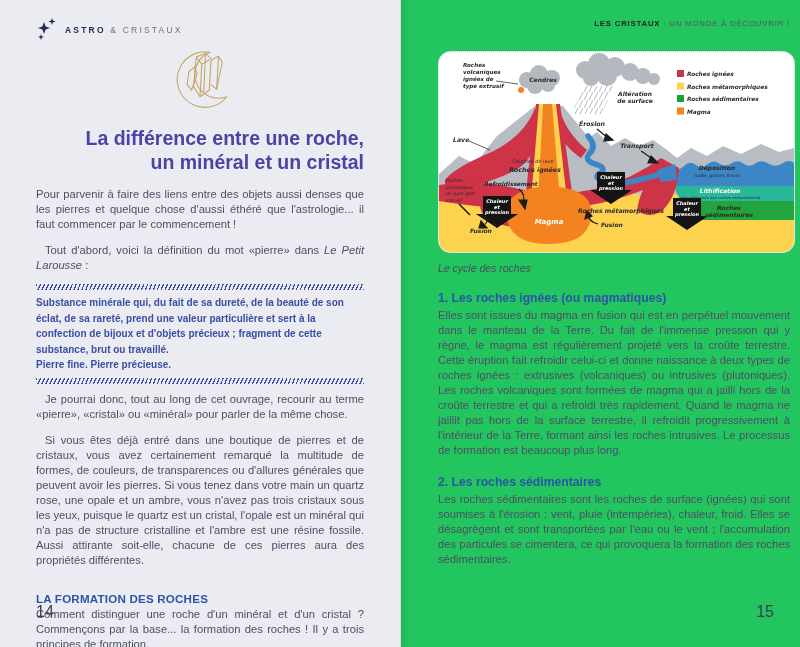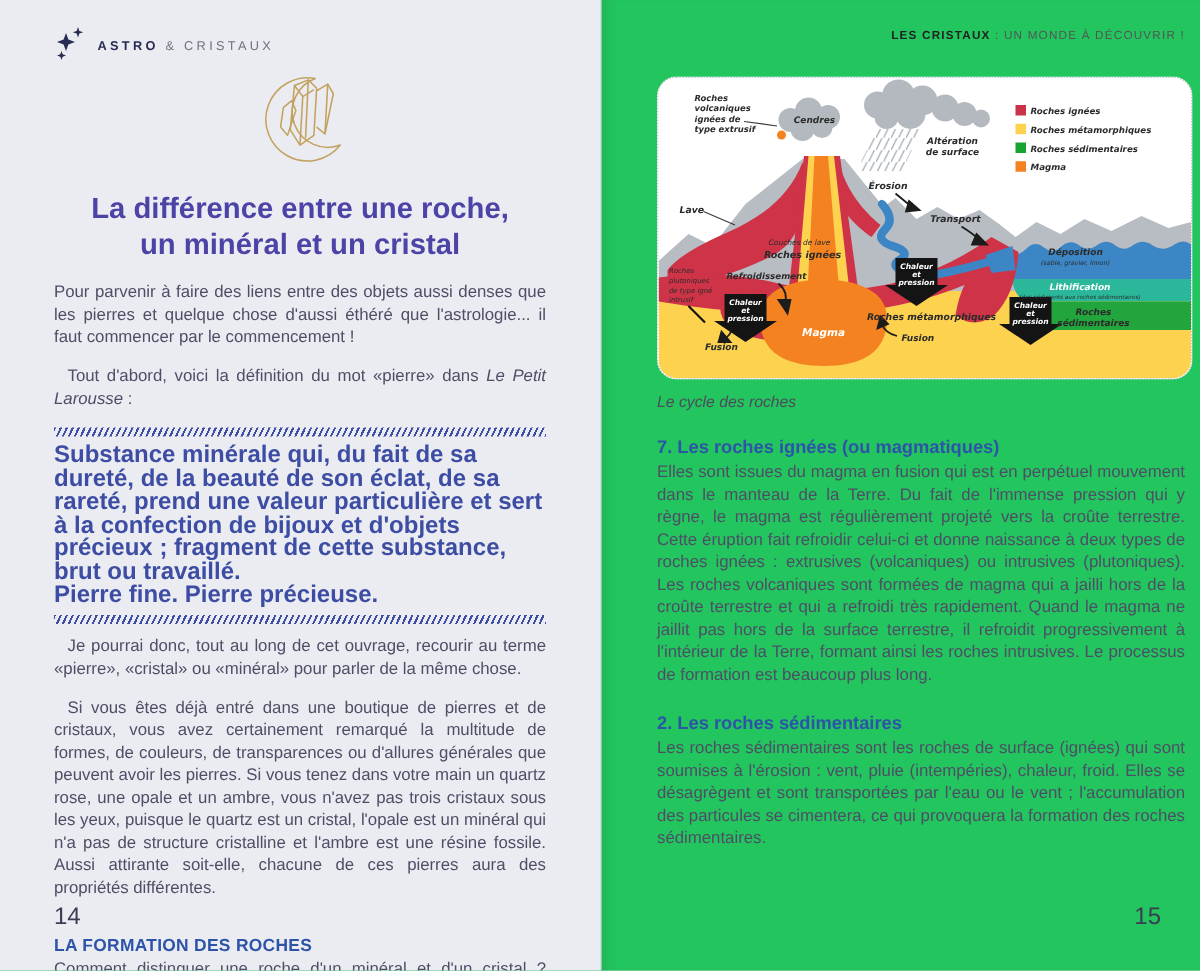--- a/index.html
+++ b/index.html
@@ -7,25 +7,25 @@
   .spread{position:relative;width:800px;height:647px;display:flex;overflow:hidden;}
   .page{position:relative;height:647px;box-sizing:border-box;}
   .page-left{width:400px;background:#ebebf2;padding:0 36px;}
   .page-right{width:400px;background:#22c55e;padding:0 10px 0 37px;box-shadow:inset 8px 0 10px -8px rgba(40,40,70,.22);border-left:1px solid #d9d9e2;}
 
   
   .brand{display:flex;align-items:center;gap:7px;margin-top:18px;}
   .brand-text{font-size:8.5px;letter-spacing:2.2px;color:#272c52;font-weight:bold;}
   .brand-text .rest{color:#70707f;font-weight:normal;}
   .crystal-wrap{text-align:center;margin-top:2px;}
-  .title{margin-top:4px;text-align:center;font-weight:bold;font-size:19.5px;line-height:24px;color:#4b43a6;}
+  .title{margin-top:4px;text-align:right;font-weight:bold;font-size:19.5px;line-height:24px;color:#4b43a6;}
   .body-text{font-size:11.2px;line-height:15px;color:#4e4e66;text-align:justify;}
   .p1{margin-top:13px;}
   .indent{text-indent:9px;margin-top:0;}
-  .quote{margin-top:9px;color:#3c4da3;font-weight:bold;font-size:16px;line-height:15.5px;}
+  .quote{margin-top:9px;color:#3c4da3;font-weight:bold;font-size:10px;line-height:15.5px;}
   .hatch{height:6px;margin:3px 0;background:repeating-linear-gradient(115deg,#3c4da3 0 1.3px,transparent 1.3px 3.6px);}
   .quote-inner{padding:2px 0;}
   .sec-head{margin-top:24px;font-size:11.6px;font-weight:bold;color:#2d54a8;letter-spacing:.2px;}
   .pagenum{position:absolute;bottom:26px;font-size:16px;color:#3c3c52;}
   .pagenum-left{left:36px;}
   .pagenum-right{right:26px;}
 
   
   .rp-header{margin-top:19px;text-align:right;font-size:7.8px;letter-spacing:.8px;color:#555;}
   .rp-header .hb{font-weight:bold;color:#222;}
@@ -240,21 +240,21 @@
         </g>
         <g>
           <text class="lbl" font-size="6" text-anchor="middle" x="290" y="158" fill="#0b4d20">Roches</text>
           <text class="lbl" font-size="6" text-anchor="middle" x="290" y="165" fill="#0b4d20">sédimentaires</text>
         </g>
       </svg>
     </div>
 
     <div class="caption">Le cycle des roches</div>
 
-    <div class="r-head">7. Les roches ignées (ou magmatiques)</div>
+    <div class="r-head">1. Les roches ignées (ou magmatiques)</div>
     <p class="r-body">Elles sont issues du magma en fusion qui est en perpétuel mouvement dans le manteau de la Terre. Du fait de l'immense pression qui y règne, le magma est régulièrement projeté vers la croûte terrestre. Cette éruption fait refroidir celui-ci et donne naissance à deux types de roches ignées : extrusives (volcaniques) ou intrusives (plutoniques). Les roches volcaniques sont formées de magma qui a jailli hors de la croûte terrestre et qui a refroidi très rapidement. Quand le magma ne jaillit pas hors de la surface terrestre, il refroidit progressivement à l'intérieur de la Terre, formant ainsi les roches intrusives. Le processus de formation est beaucoup plus long.</p>
 
     <div class="r-head">2. Les roches sédimentaires</div>
     <p class="r-body">Les roches sédimentaires sont les roches de surface (ignées) qui sont soumises à l'érosion : vent, pluie (intempéries), chaleur, froid. Elles se désagrègent et sont transportées par l'eau ou le vent ; l'accumulation des particules se cimentera, ce qui provoquera la formation des roches sédimentaires.</p>
 
     <div class="pagenum pagenum-right">15</div>
   </div>
 
 </div>
 

